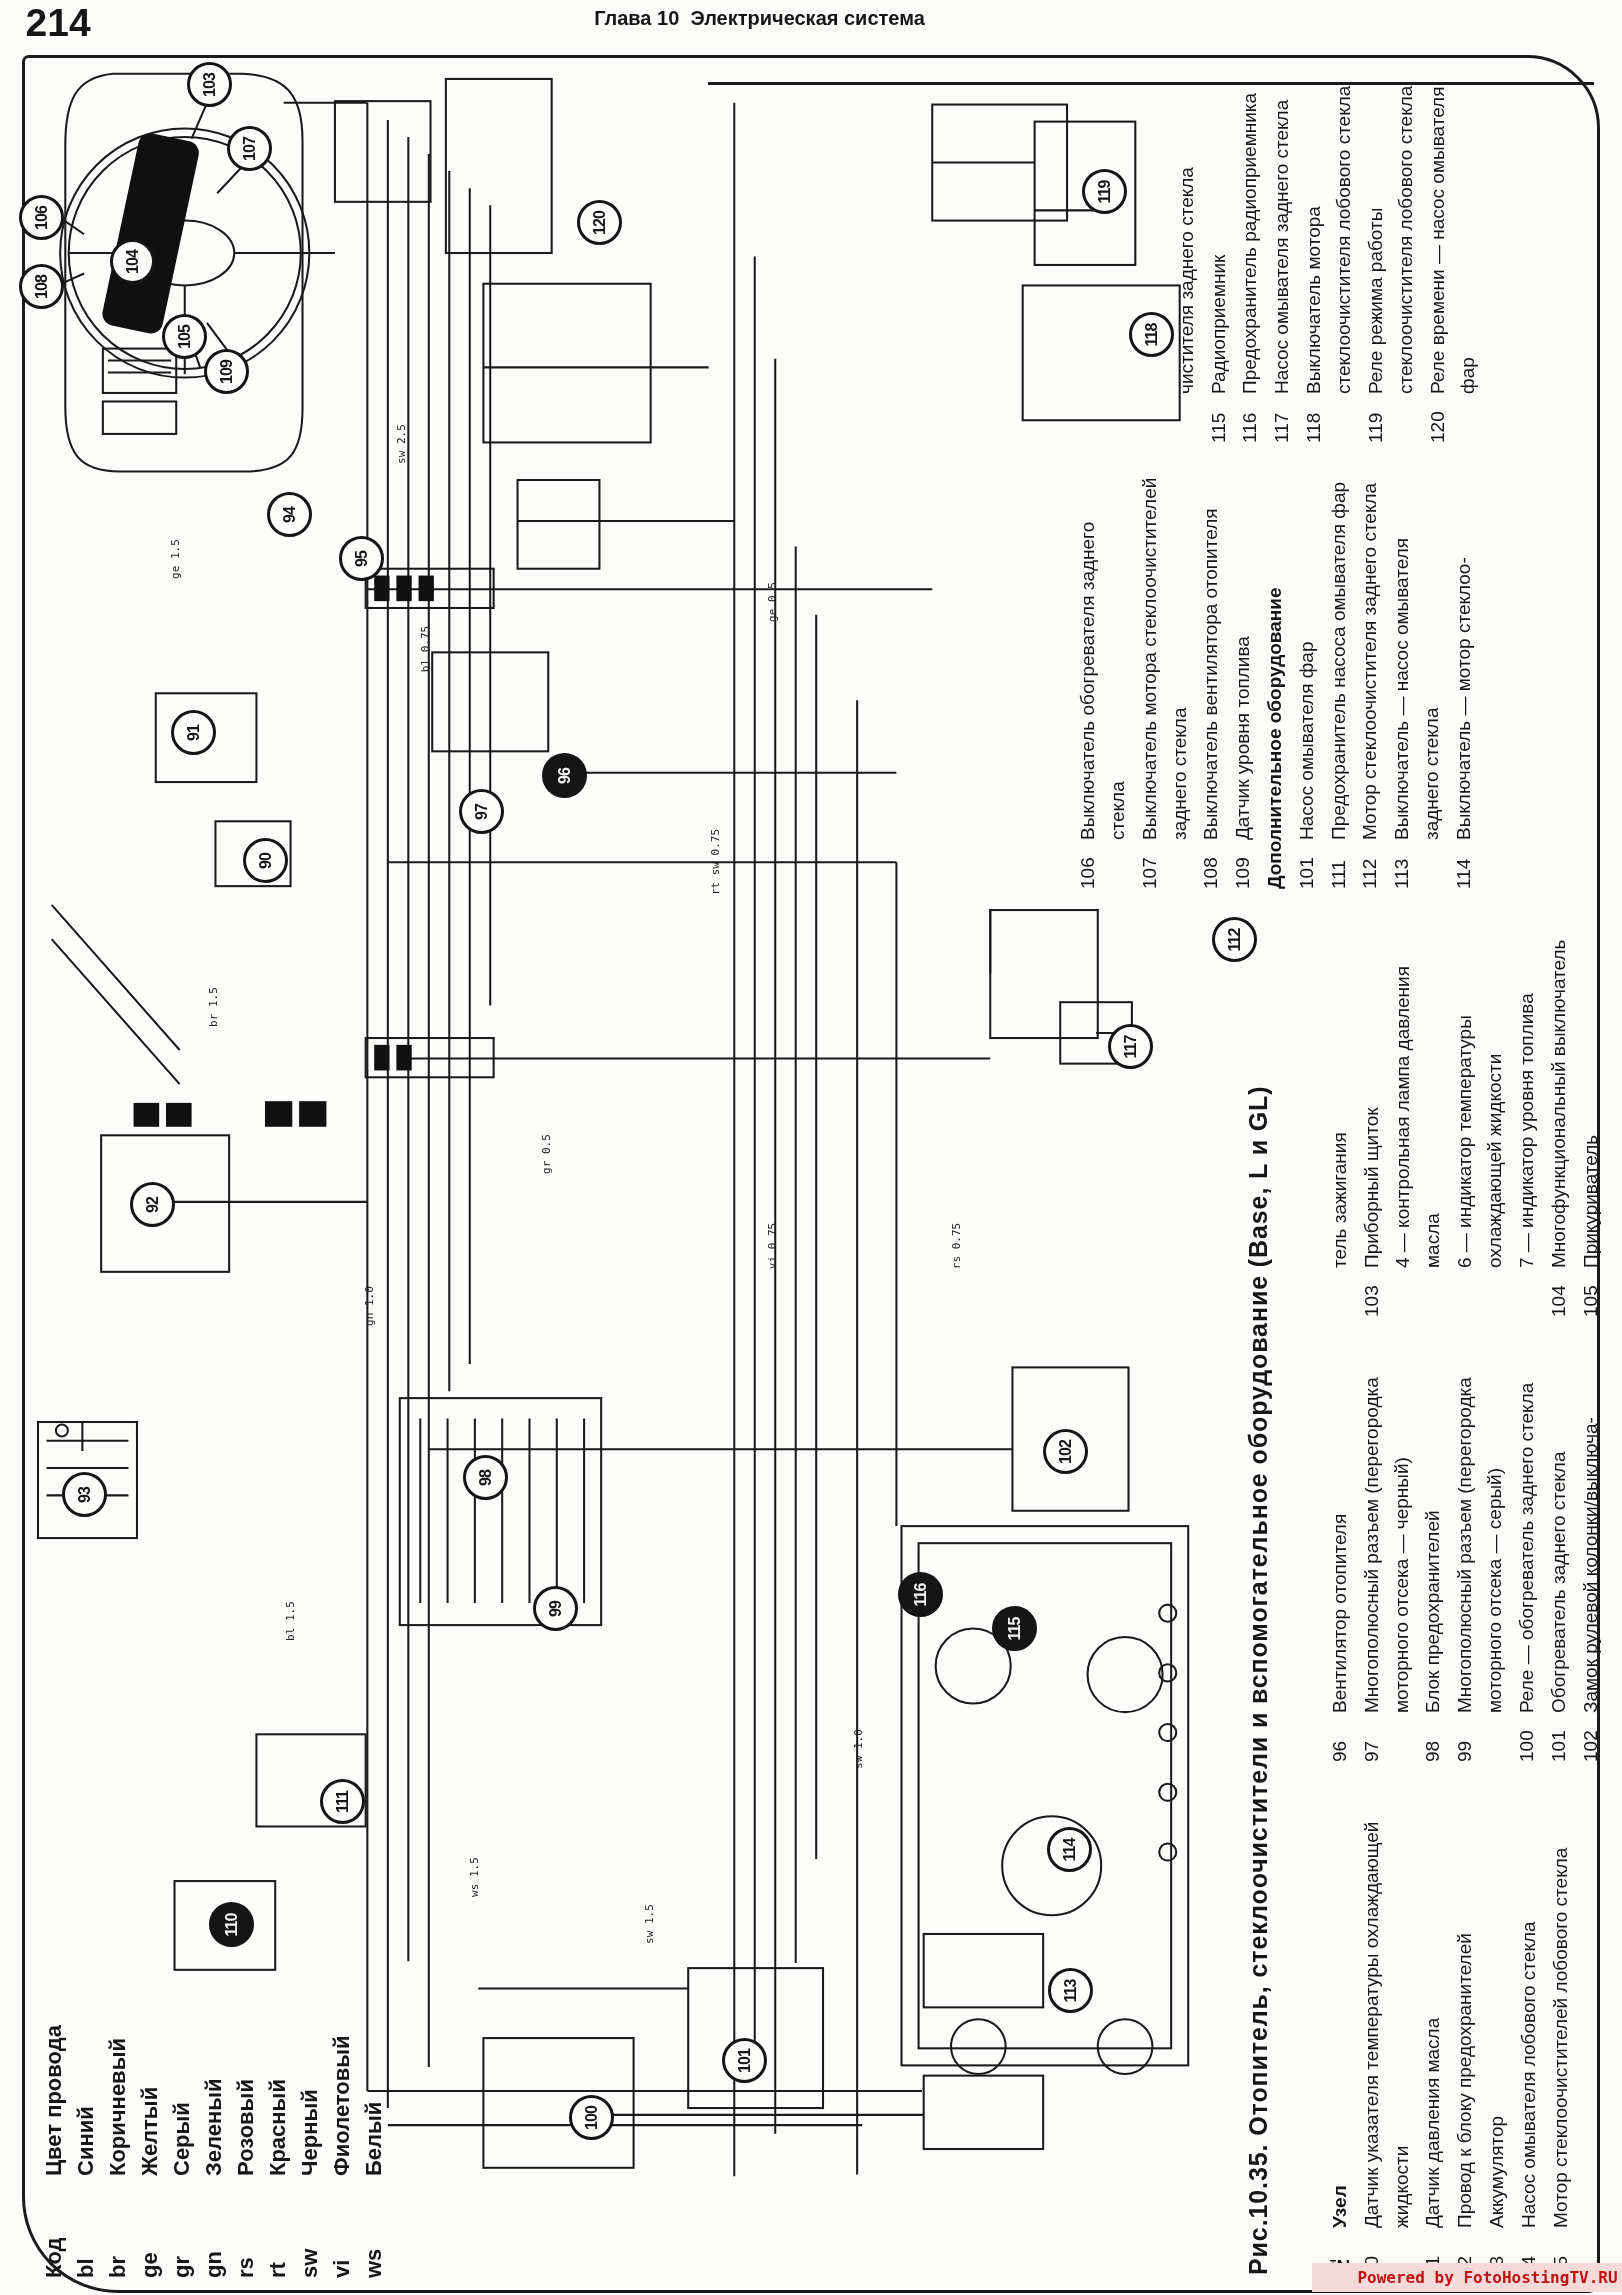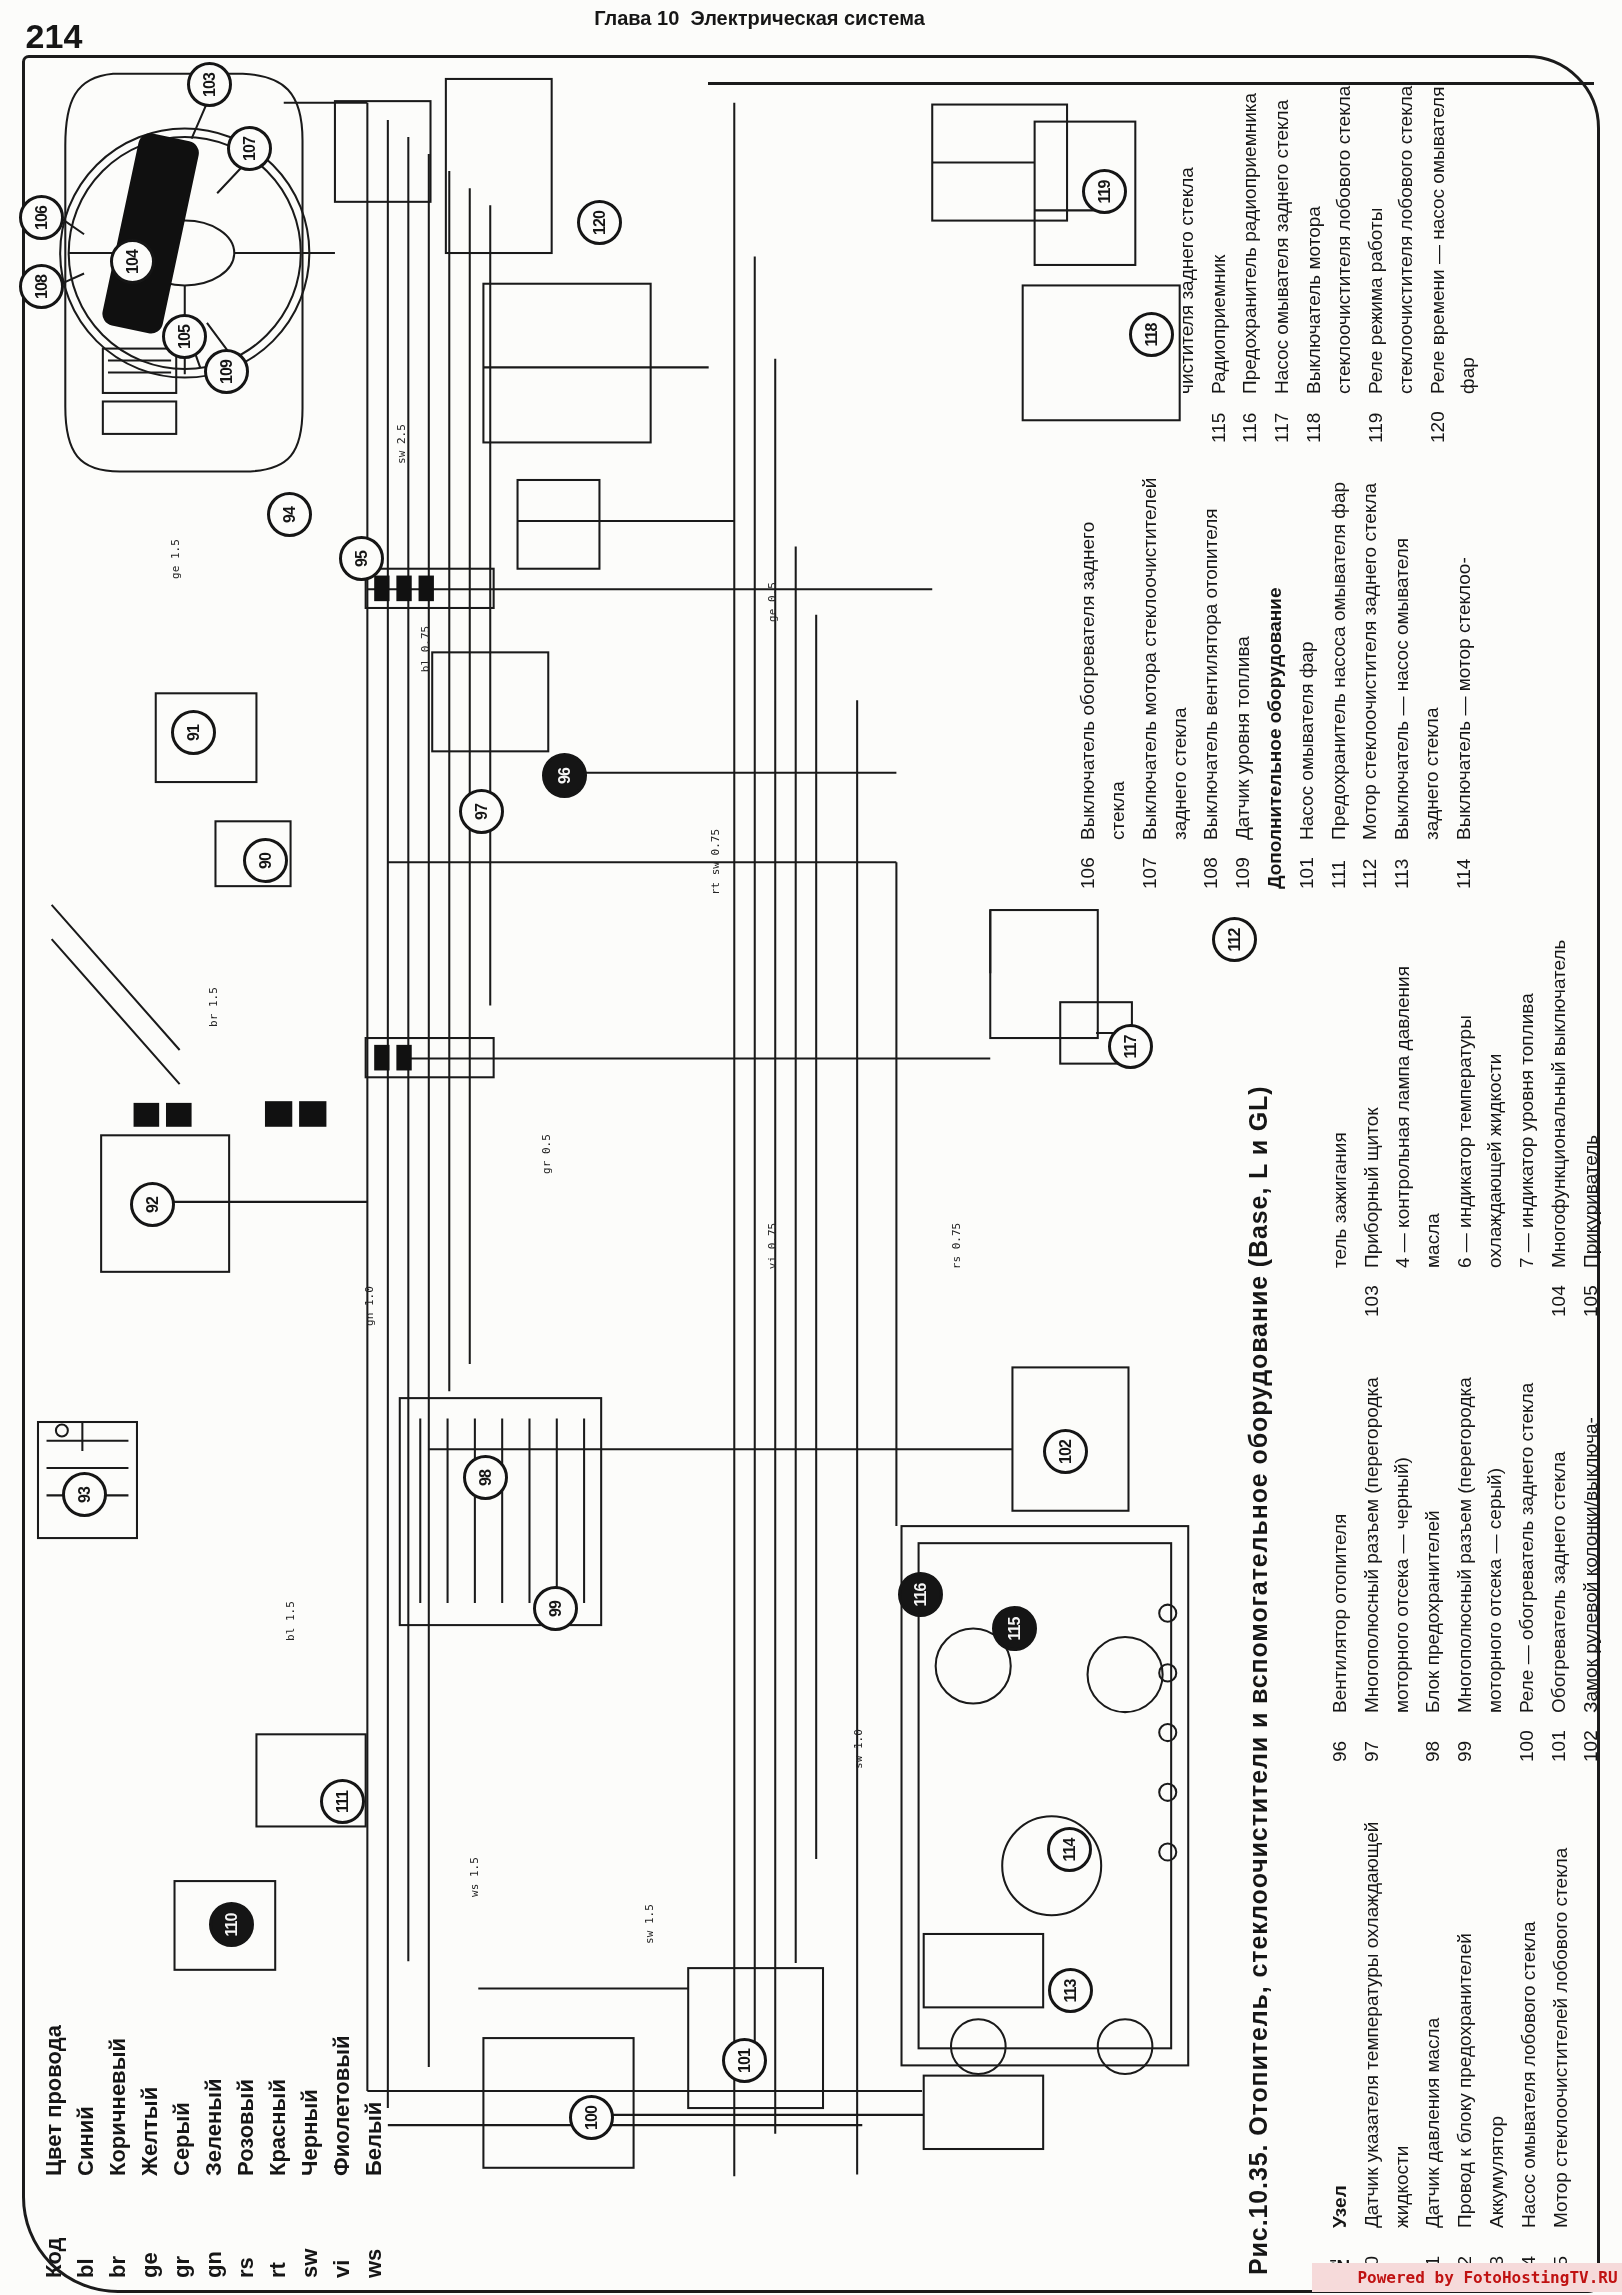--- a/index.html
+++ b/index.html
@@ -1,18 +1,18 @@
 <!DOCTYPE html>
 <html style="font-size:13.7px"><head>
 <meta charset="utf-8">
 <style>
   html,body{margin:0;padding:0;background:#e9e9e5;}
   #page{position:relative;width:1622px;height:2295px;background:#fcfcfa;color:#161616;
         font-family:"Liberation Sans",sans-serif;overflow:hidden;}
-  .hdr-num{position:absolute;left:25.6px;top:17px;font-size:34px;font-weight:700;}
+  .hdr-num{position:absolute;left:25.6px;top:1px;font-size:39px;font-weight:700;}
   .hdr-title{position:absolute;left:461px;top:6.8px;width:597px;text-align:center;
              font-size:20px;font-weight:700;white-space:pre;}
   #figbox{position:absolute;left:22px;top:55px;width:1572px;height:2232px;
           border:3.4px solid #1b1b1b;border-radius:6.8px 73px 12px 96px;}
   #topline2{position:absolute;left:708px;top:82px;width:886px;height:3.4px;background:#1b1b1b;}
   #diag{position:absolute;left:31px;top:67px;}
   
   .vtext{writing-mode:vertical-rl;transform:rotate(180deg);}
   #caption{position:absolute;left:1244px;top:920px;inline-size:1355px;
            font-size:25px;font-weight:700;letter-spacing:0.9px;}

